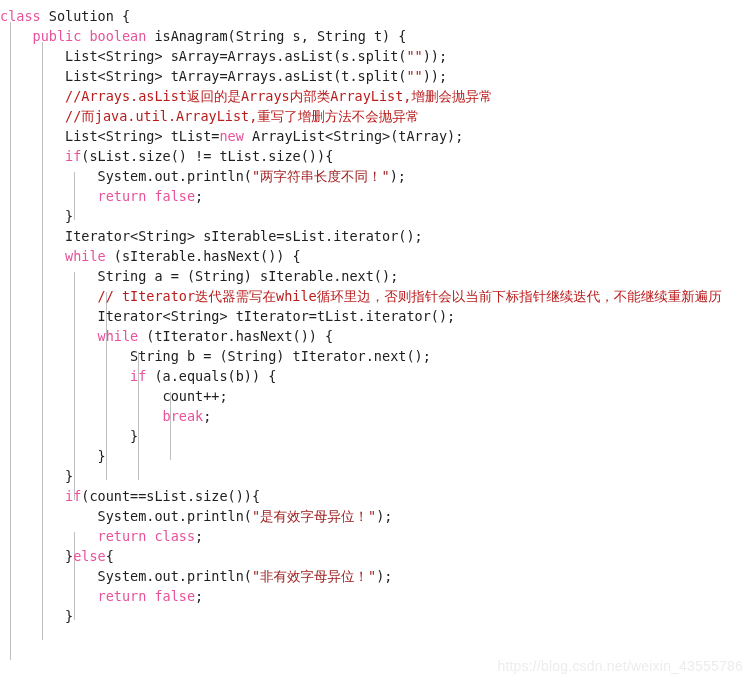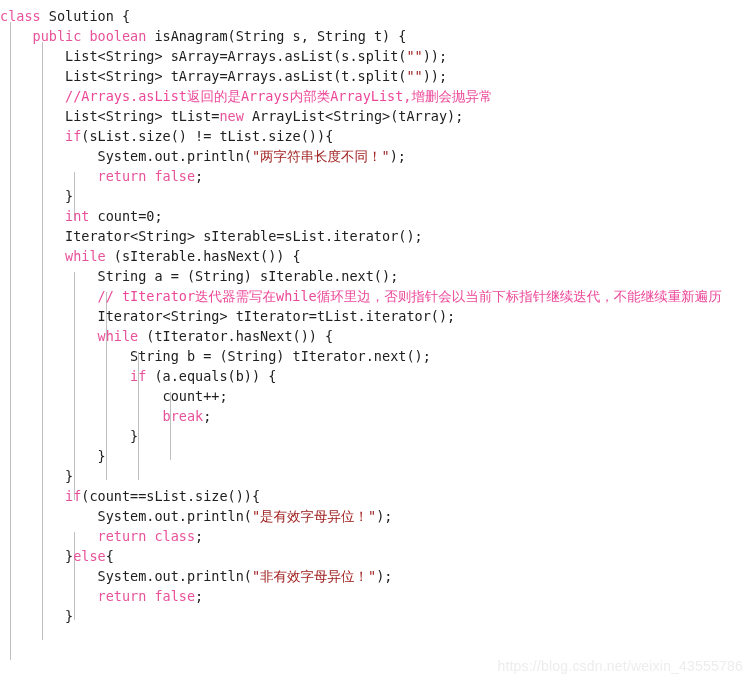--- a/index.html
+++ b/index.html
@@ -34,21 +34,21 @@
   .line {
     height: 20px;
     line-height: 20px;
     white-space: pre;
     font-size: 13.5px;
     letter-spacing: 0px;
     color: #1a1a1a;
   }
   .tok-kw       { color: #e8529a; }
   .tok-str      { color: #a02020; }
-  .tok-cmt      { color: #ec4899; }
+  .tok-cmt      { color: #b91c1c; }
   .tok-plain    { color: #202020; }
   .tok-num      { color: #202020; }
 
   .watermark {
     position: absolute;
     right: 6px;
     bottom: 8px;
     font-family: "Liberation Sans", sans-serif;
     font-size: 14px;
     color: #ededed;
@@ -71,26 +71,26 @@
       <div class="guide" style="left: 106px; top: 292px; height: 188px; background: rgb(191, 191, 191);"></div>
       <div class="guide" style="left: 138px; top: 352px; height: 128px; background: rgb(191, 191, 191);"></div>
       <div class="guide" style="left: 170px; top: 392px; height: 68px; background: rgb(191, 191, 191);"></div>
     </div>
   <div class="code-lines" id="code-lines">
       <div class="line"><span class="tok-kw">class</span><span class="tok-plain"> Solution {</span></div>
       <div class="line"><span class="tok-plain">    </span><span class="tok-kw">public boolean</span><span class="tok-plain"> isAnagram(String s, String t) {</span></div>
       <div class="line"><span class="tok-plain">        List&lt;String&gt; sArray=Arrays.asList(s.split(</span><span class="tok-str">""</span><span class="tok-plain">));</span></div>
       <div class="line"><span class="tok-plain">        List&lt;String&gt; tArray=Arrays.asList(t.split(</span><span class="tok-str">""</span><span class="tok-plain">));</span></div>
       <div class="line"><span class="tok-plain">        </span><span class="tok-cmt">//Arrays.asList返回的是Arrays内部类ArrayList,增删会抛异常</span></div>
+      <div class="line"><span class="tok-plain">        </span><span class="tok-cmt">//而java.util.ArrayList,重写了增删方法不会抛异常</span></div>
       <div class="line"><span class="tok-plain">        List&lt;String&gt; tList=</span><span class="tok-kw">new</span><span class="tok-plain"> ArrayList&lt;String&gt;(tArray);</span></div>
       <div class="line"><span class="tok-plain">        </span><span class="tok-kw">if</span><span class="tok-plain">(sList.size() != tList.size()){</span></div>
       <div class="line"><span class="tok-plain">            System.out.println(</span><span class="tok-str">"两字符串长度不同！"</span><span class="tok-plain">);</span></div>
       <div class="line"><span class="tok-plain">            </span><span class="tok-kw">return false</span><span class="tok-plain">;</span></div>
       <div class="line"><span class="tok-plain">        }</span></div>
-      <div class="line"><span class="tok-plain">        </span><span class="tok-kw">int</span><span class="tok-plain"> count=</span><span class="tok-num">0</span><span class="tok-plain">;</span></div>
       <div class="line"><span class="tok-plain">        Iterator&lt;String&gt; sIterable=sList.iterator();</span></div>
       <div class="line"><span class="tok-plain">        </span><span class="tok-kw">while</span><span class="tok-plain"> (sIterable.hasNext()) {</span></div>
       <div class="line"><span class="tok-plain">            String a = (String) sIterable.next();</span></div>
       <div class="line"><span class="tok-plain">            </span><span class="tok-cmt">// tIterator迭代器需写在while循环里边，否则指针会以当前下标指针继续迭代，不能继续重新遍历</span></div>
       <div class="line"><span class="tok-plain">            Iterator&lt;String&gt; tIterator=tList.iterator();</span></div>
       <div class="line"><span class="tok-plain">            </span><span class="tok-kw">while</span><span class="tok-plain"> (tIterator.hasNext()) {</span></div>
       <div class="line"><span class="tok-plain">                String b = (String) tIterator.next();</span></div>
       <div class="line"><span class="tok-plain">                </span><span class="tok-kw">if</span><span class="tok-plain"> (a.equals(b)) {</span></div>
       <div class="line"><span class="tok-plain">                    count++;</span></div>
       <div class="line"><span class="tok-plain">                    </span><span class="tok-kw">break</span><span class="tok-plain">;</span></div>

